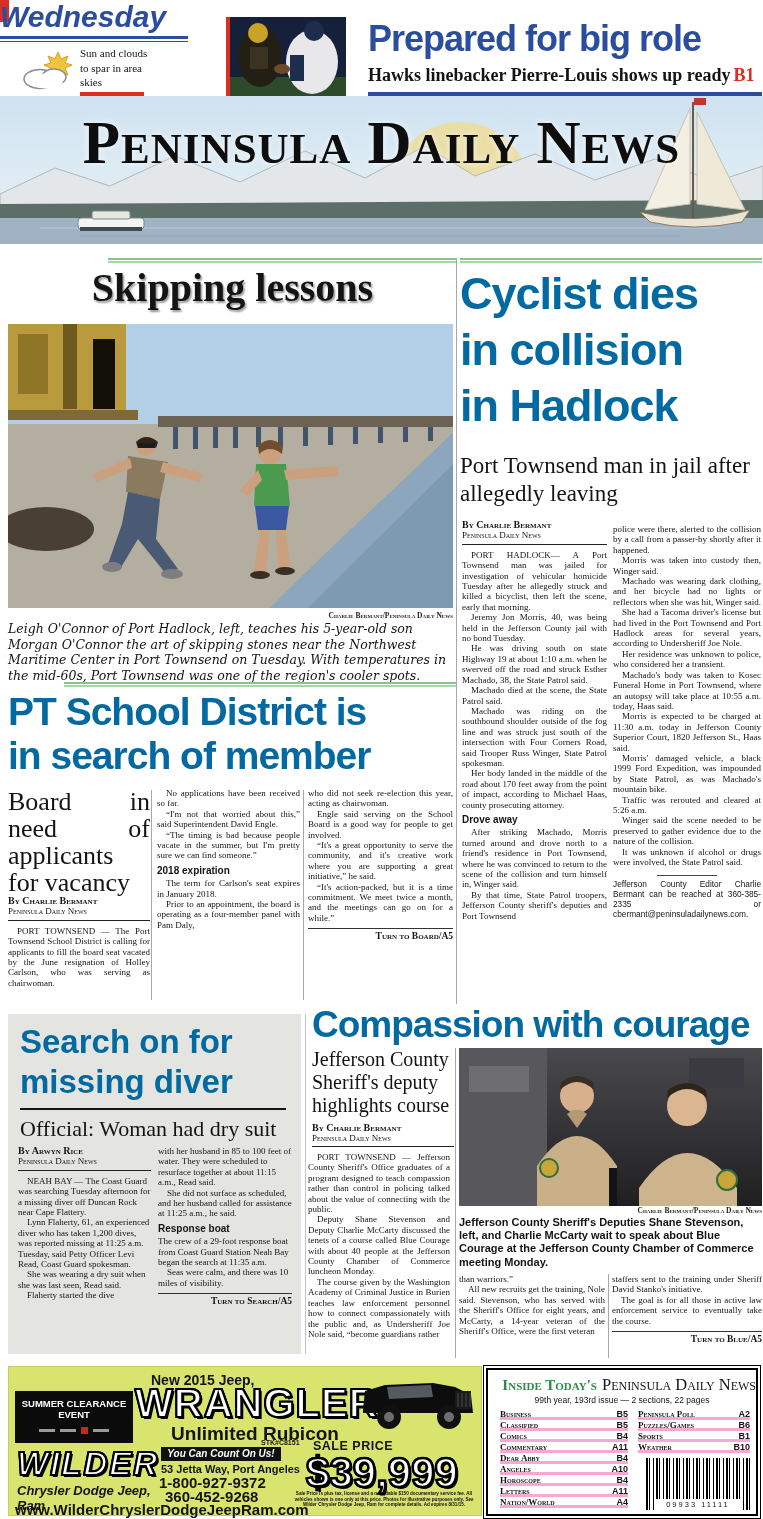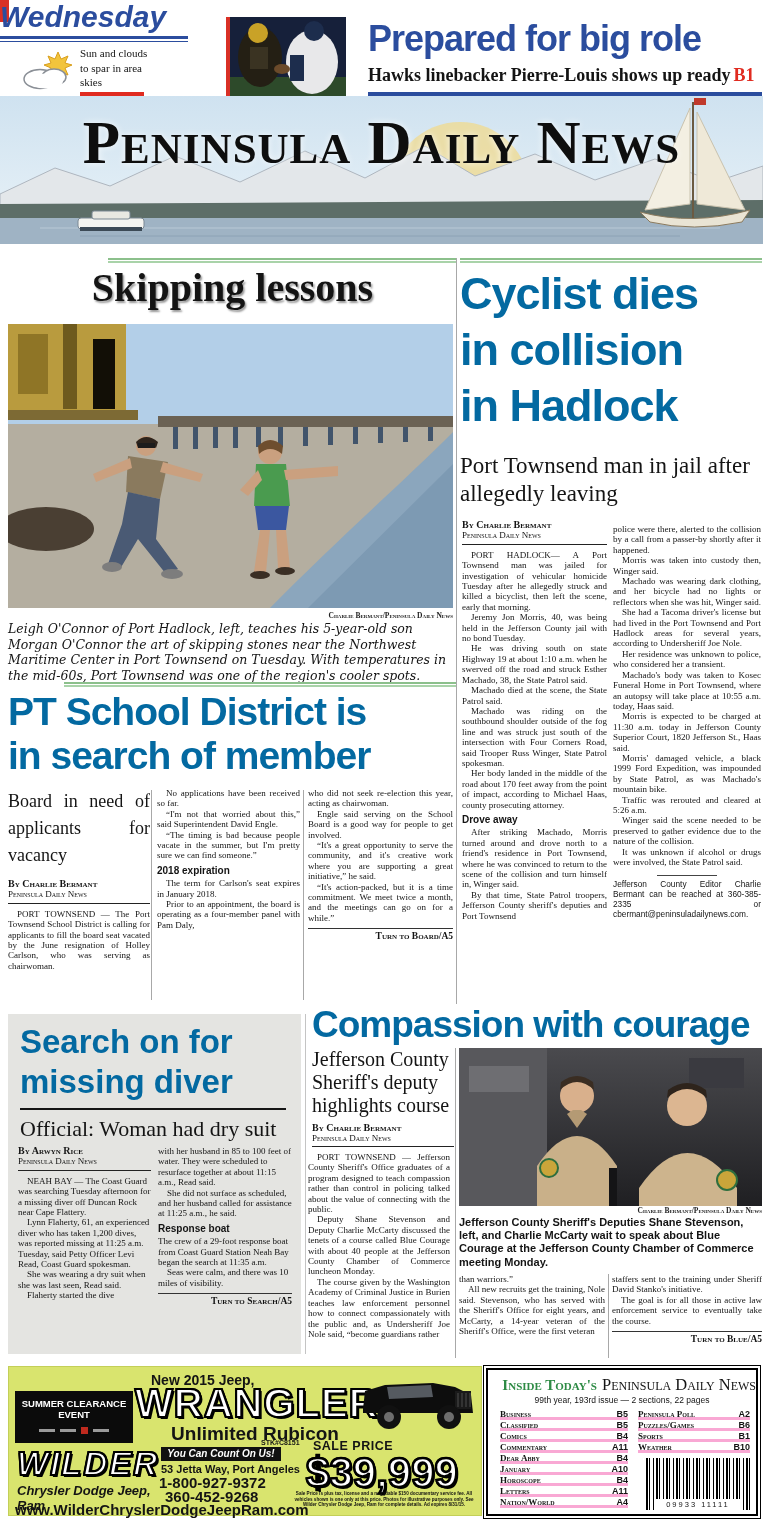--- a/index.html
+++ b/index.html
@@ -14,21 +14,21 @@
 .bodycol{font-size:9px;line-height:10.4px;text-align:justify;overflow:hidden}
 .bodycol p{text-indent:9px;margin:0}
 .cont p:first-child{text-indent:0}
 .ragged{text-align:left}
 .byline{font-variant:small-caps;border-bottom:1px solid #222;padding-bottom:3px;margin-bottom:5px}
 .byline .bname{font-weight:bold;font-size:10px;display:block}
 .byline .borg{font-size:9px;display:block}
 .colsub{font-family:"Liberation Sans",sans-serif;font-weight:bold;font-size:10px;margin:5px 0 2px;text-indent:0;text-align:left}
 .turn{border-top:1px solid #333;margin-top:5px;padding-top:2px;text-align:right;font-variant:small-caps;font-weight:bold;font-size:9.5px}
 .credit{font-variant:small-caps;font-weight:bold;font-size:7.5px;text-align:right;color:#222}
-.deck{font-size:18px;line-height:27px;margin-bottom:10px}
+.deck{font-size:26px;line-height:27px;}
 
 #corner-red{left:0;top:8;width:9px;height:22px;background:#d93025}
 #day{left:24;top:10;width:188px;font-family:"Liberation Sans",sans-serif;font-style:italic;font-weight:bold;font-size:30px;color:#2b4d9e}
 #day .r1{height:3px;background:#2b4d9e;margin-top:2px}
 #day .r2{height:1px;background:#2b4d9e;margin-top:2px}
 #weather-icon{left:22px;top:50px}
 #weather-text{left:80px;top:46px;width:68px;font-size:11px;line-height:14.5px}
 #weather-bar{left:80px;top:92px;width:64px;height:5px;background:#e02b20}
 #football{left:226px;top:17px;width:120px;height:79px}
 #football .redstrip{position:absolute;left:0;top:0;width:4px;height:79px;background:#d93025}
@@ -494,21 +494,21 @@
       </div>
       <div class="idx-row">
         <span class="idx-label">Commentary</span>
         <span class="idx-page">A11</span>
       </div>
       <div class="idx-row">
         <span class="idx-label">Dear Abby</span>
         <span class="idx-page">B4</span>
       </div>
       <div class="idx-row">
-        <span class="idx-label">January</span>
+        <span class="idx-label">Angeles</span>
         <span class="idx-page">A10</span>
       </div>
       <div class="idx-row">
         <span class="idx-label">Horoscope</span>
         <span class="idx-page">B4</span>
       </div>
       <div class="idx-row">
         <span class="idx-label">Letters</span>
         <span class="idx-page">A11</span>
       </div>

